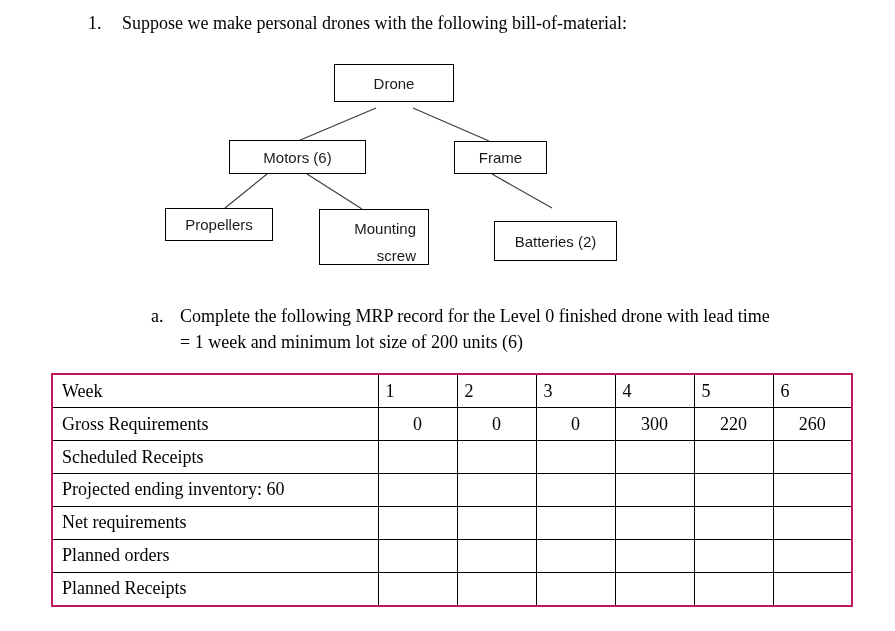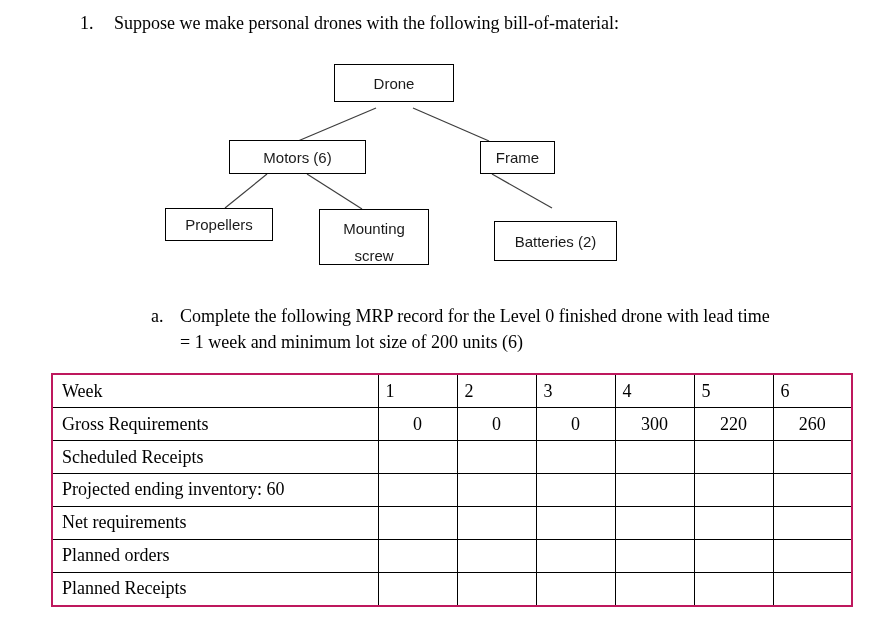--- a/index.html
+++ b/index.html
@@ -10,21 +10,21 @@
     height: 631px;
     background: #ffffff;
     color: #000000;
     font-family: "Liberation Serif", "DejaVu Serif", serif;
     overflow: hidden;
   }
 
   
   .q-title {
     position: absolute;
-    left: 80px;
+    left: 88px;
     top: 13px;
     font-size: 18px;
     white-space: nowrap;
   }
   .q-num { display: inline-block; width: 34px; }
 
   
   .bom-lines {
     position: absolute;
     left: 0; top: 0;
@@ -38,21 +38,21 @@
     font-family: "Liberation Sans", "DejaVu Sans", sans-serif;
     font-size: 15px;
     color: #1a1a1a;
     display: flex;
     align-items: center;
     justify-content: center;
     text-align: center;
   }
   .node.two-line {
     display: block;
-    text-align: center;
+    text-align: right;
     padding: 5px 12px;
     line-height: 27px;
   }
 
   
   .sub-q {
     position: absolute;
     left: 151px;
     top: 303px;
     font-size: 18px;
@@ -96,21 +96,21 @@
   <svg class="bom-lines" viewBox="0 0 895 631">
     <line x1="376" y1="108" x2="298" y2="141" stroke="#3d3d3d" stroke-width="1.2"></line>
     <line x1="413" y1="108" x2="489" y2="141" stroke="#3d3d3d" stroke-width="1.2"></line>
     <line x1="267" y1="174" x2="225" y2="208" stroke="#3d3d3d" stroke-width="1.2"></line>
     <line x1="307" y1="174" x2="362" y2="209" stroke="#3d3d3d" stroke-width="1.2"></line>
     <line x1="492" y1="174" x2="552" y2="208" stroke="#3d3d3d" stroke-width="1.2"></line>
   </svg>
 
   <div class="node" style="left:334px; top:64px;  width:120px; height:38px;">Drone</div>
   <div class="node" style="left:229px; top:140px; width:137px; height:34px;">Motors (6)</div>
-  <div class="node" style="left:480px; top:141px; width:75px;  height:33px;">Frame</div>
+  <div class="node" style="left:454px; top:141px; width:93px;  height:33px;">Frame</div>
   <div class="node" style="left:165px; top:208px; width:108px; height:33px;">Propellers</div>
   <div class="node two-line" style="left:319px; top:209px; width:110px; height:56px;">
     <div>Mounting</div>
     <div>screw</div>
   </div>
   <div class="node" style="left:494px; top:208px; width:123px; height:40px;margin-top:13px;">Batteries (2)</div>
 
   <div class="sub-q">
     <span class="sub-letter">a.</span>
     <span>

